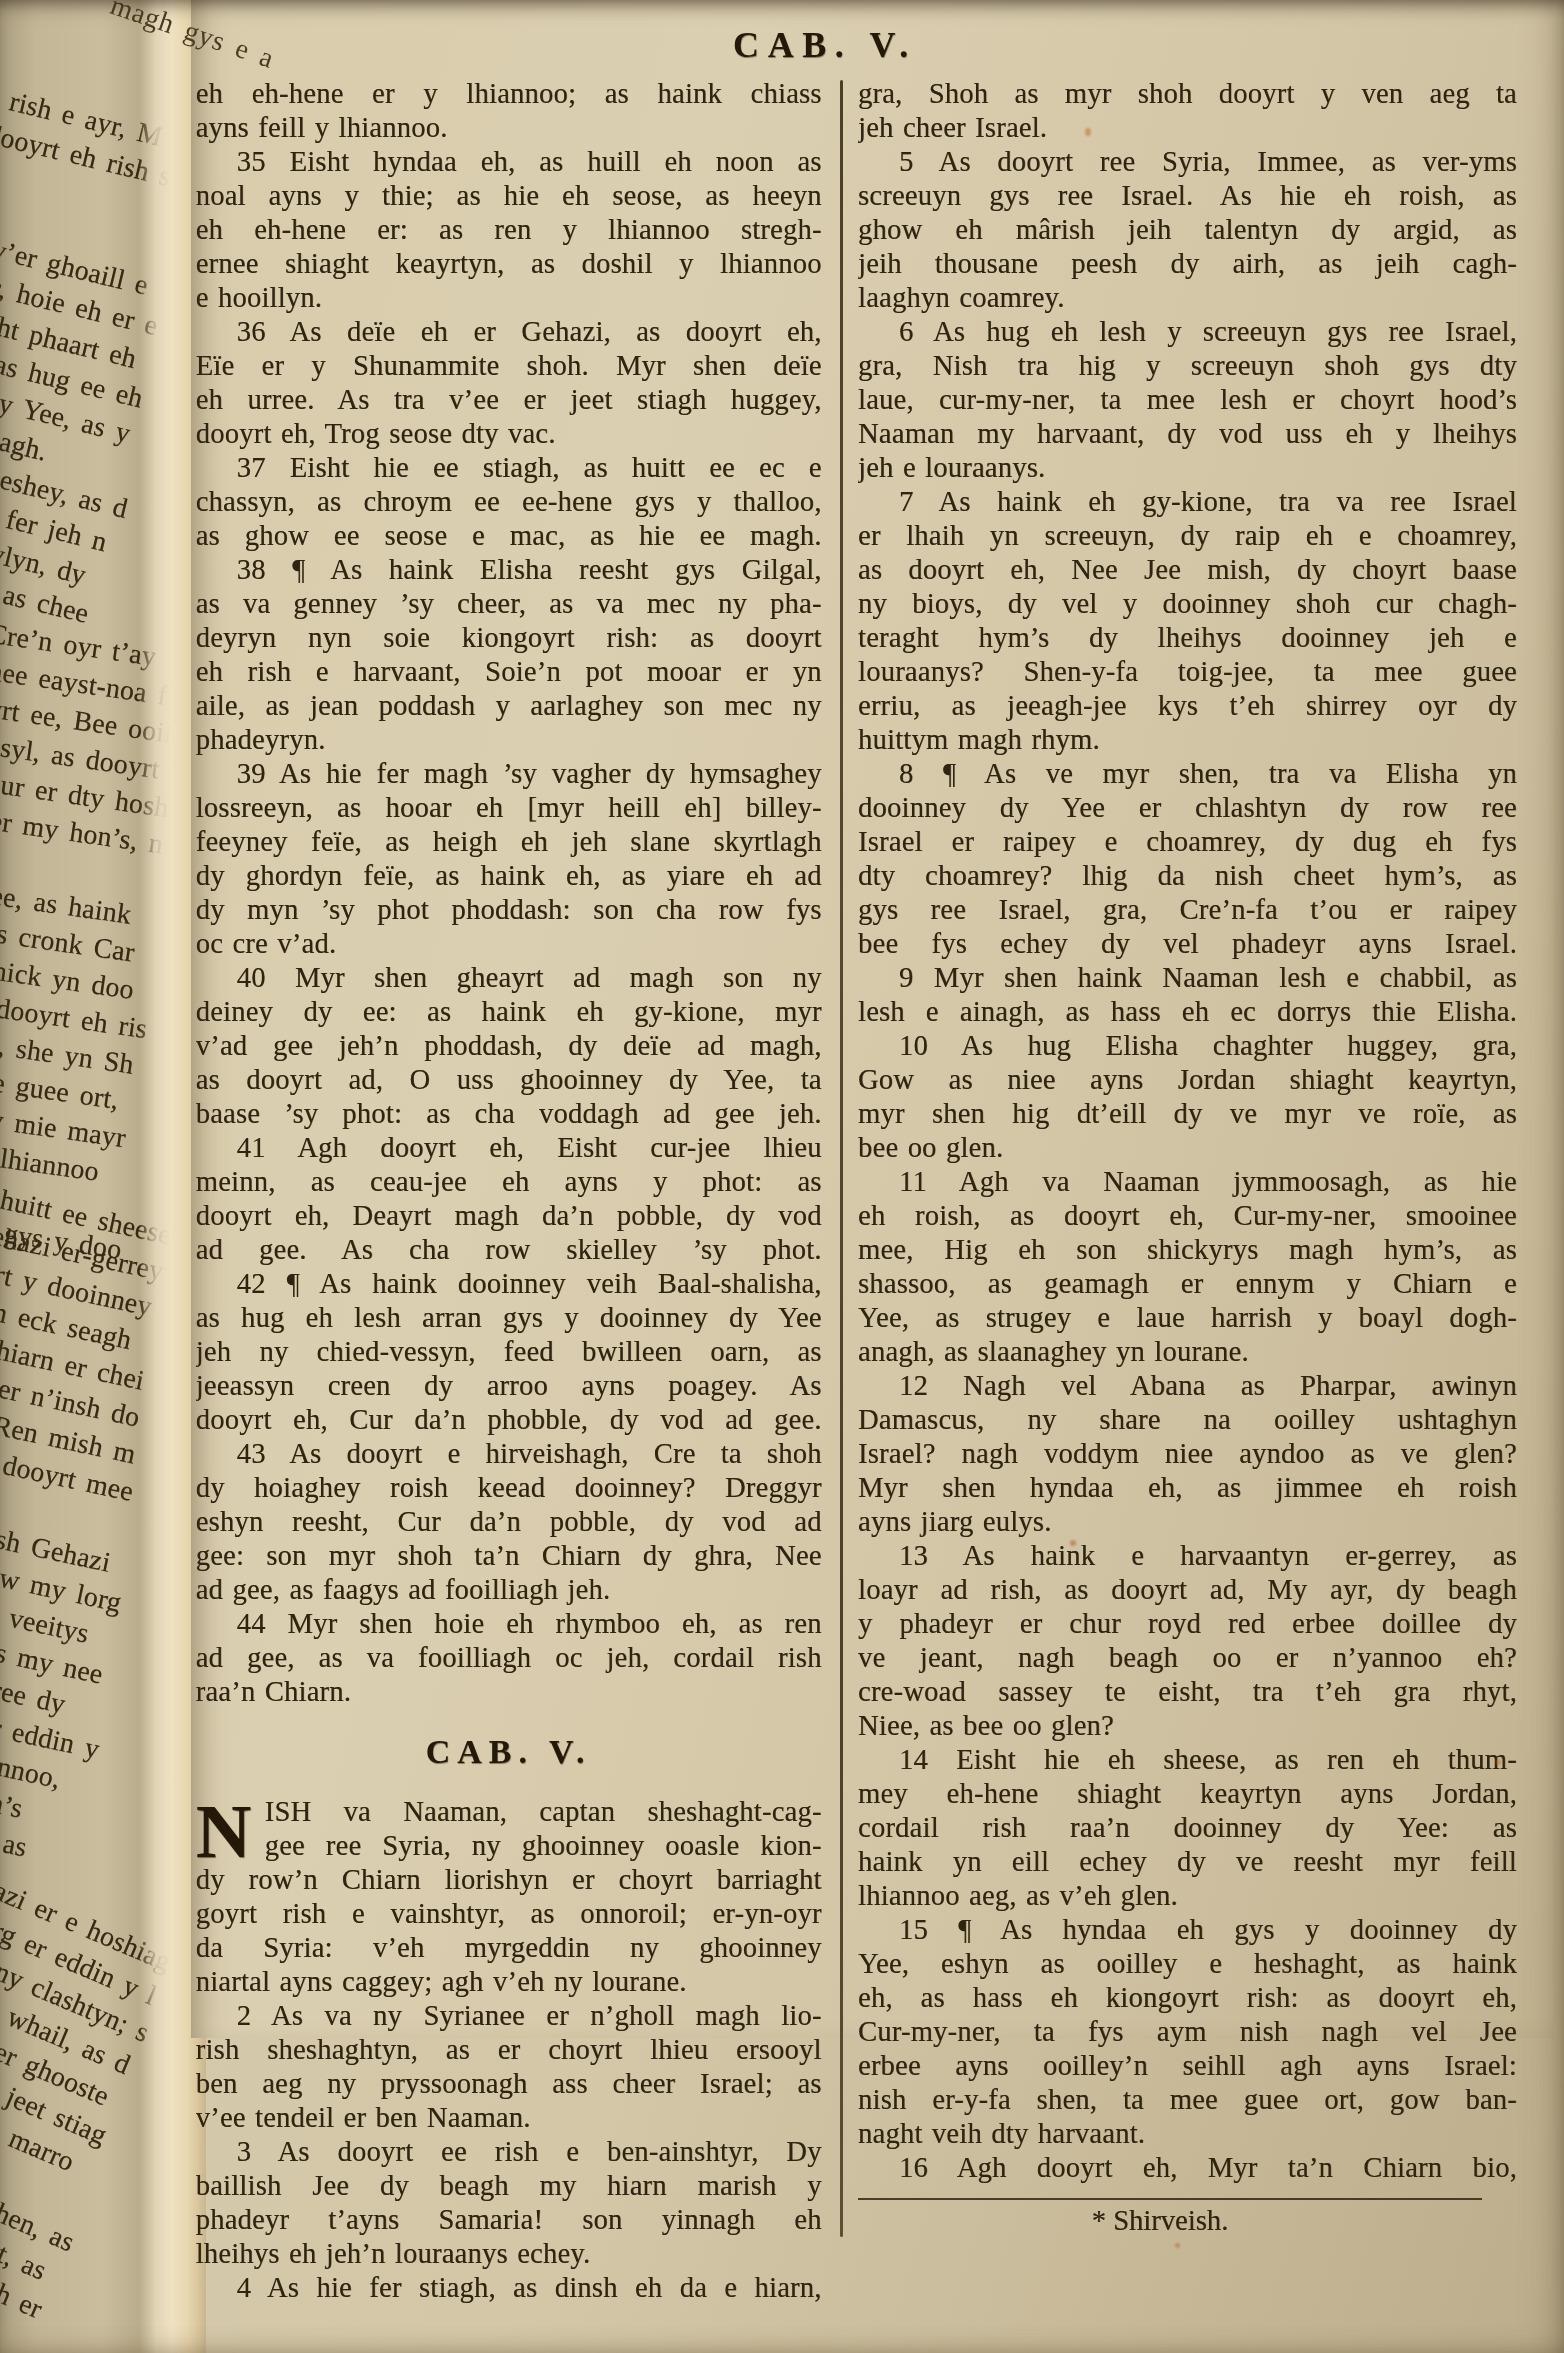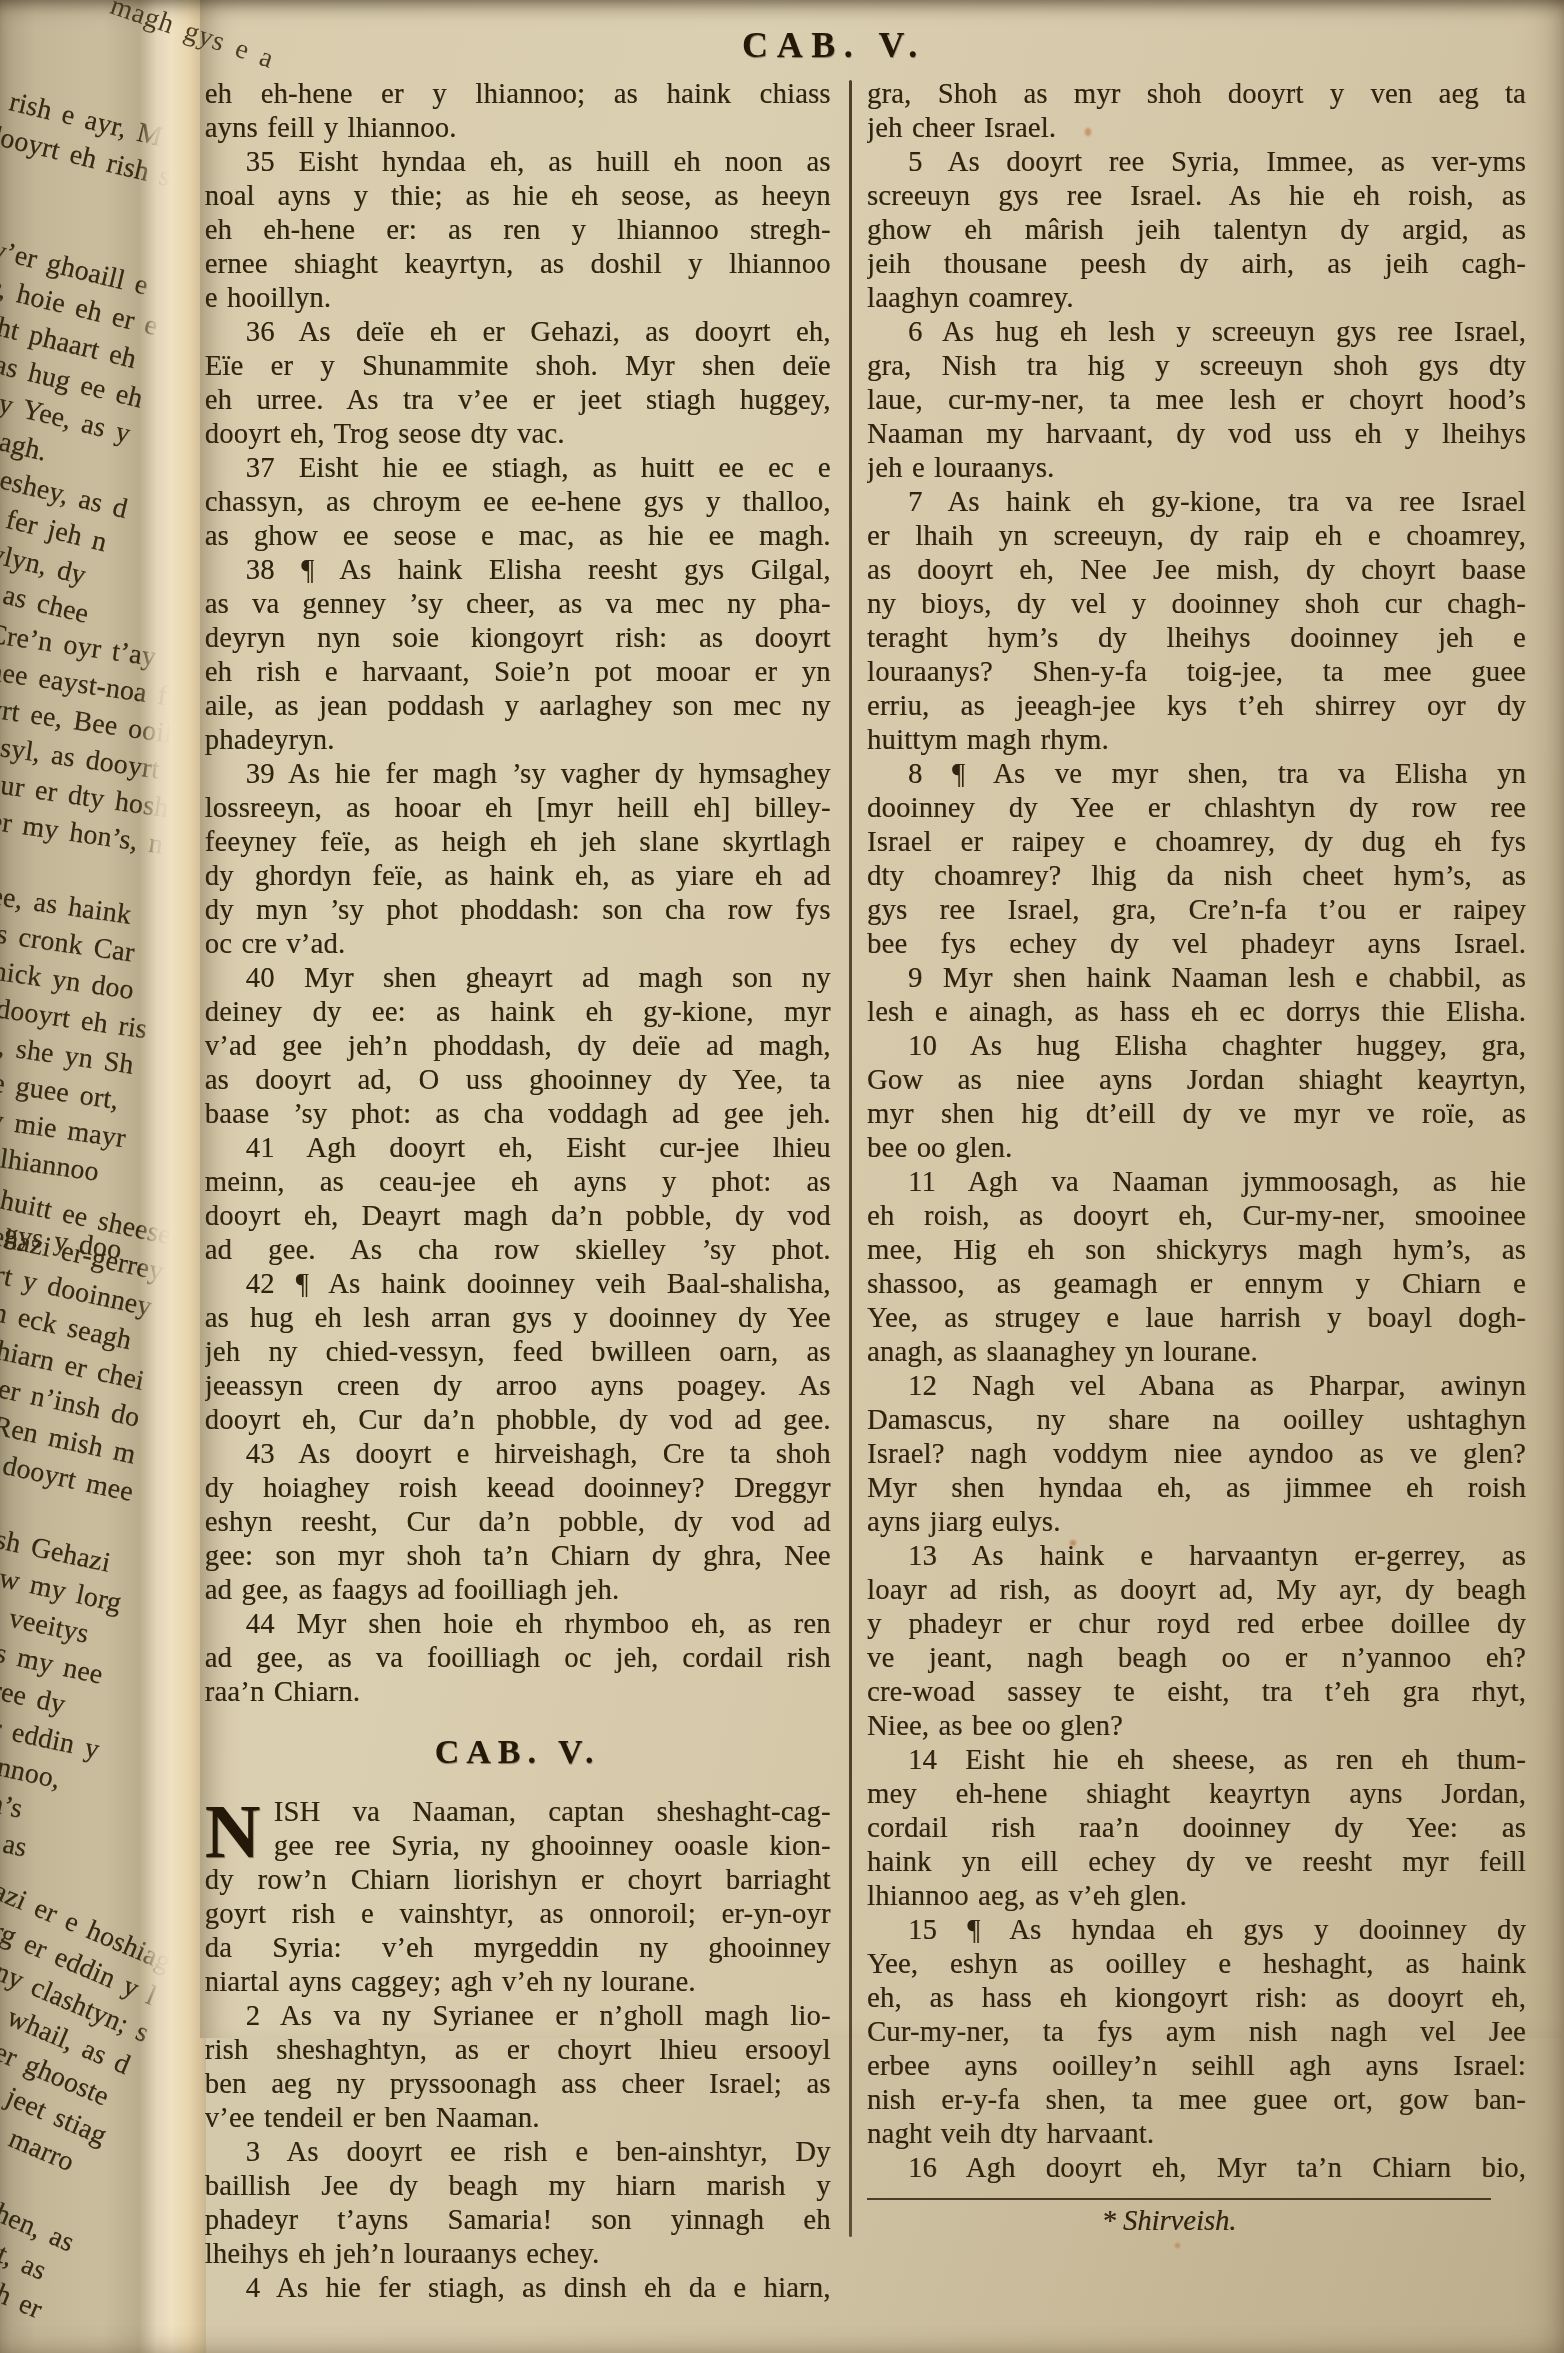--- a/index.html
+++ b/index.html
@@ -33,21 +33,21 @@
     position:absolute;left:117px;top:-11px;z-index:4;transform:rotate(19deg);transform-origin:left top;
     font-size:28px;color:#4a3d24;white-space:nowrap;letter-spacing:0.8px;word-spacing:4.7px;
   }
   
   .gap{
     position:absolute;left:139px;top:0;width:67px;height:2354px;z-index:2;pointer-events:none;
     background:linear-gradient(90deg,rgba(236,223,194,0) 0%,rgba(238,225,196,.82) 26%,#efe1c2 48%,#e8d6ae 72%,#d9c69e 88%,#c9b690 100%);
   }
   
   .page{
-    position:absolute;left:200px;top:0;width:1363px;height:2038px;z-index:3;
+    position:absolute;left:191px;top:0;width:1363px;height:2038px;z-index:3;
     background:linear-gradient(104deg,#d8ccad 0%,#dbcfb1 30%,#d3c6a7 62%,#c8ba99 88%,#c0b28f 100%);
     box-shadow:inset 23.5px 0 31px -19px rgba(98,80,50,.55);
   }
   .run-head{
     position:absolute;top:23.5px;left:0;width:1268px;text-align:center;
     font-size:36px;font-weight:700;letter-spacing:8.6px;color:#241808;
     text-shadow:0.5px 0.6px 0.8px rgba(30,18,6,.45);
   }
   .col{position:absolute;top:77px;}
   .col-left{left:4.7px;width:626px;}
@@ -71,21 +71,20 @@
   }
   .para.dc .line.di{padding-left:69px;}
   .dropcap{
     position:absolute;left:0;top:3.1px;font-size:77px;line-height:66px;font-weight:700;
     color:#241808;text-shadow:0.8px 0.8px 0.9px rgba(30,18,6,.5);
   }
   .fnrule{margin-top:12.5px;width:624px;border-top:2.3px solid rgba(50,36,16,.85);}
   .fnline{
     height:41px;line-height:41px;font-size:28.6px;text-align:center;padding-right:55px;
     text-shadow:0.4px 0.4px 0.6px rgba(42,30,12,.5);
-    font-style:italic;
   }
   .stain{position:absolute;border-radius:50%;pointer-events:none;z-index:8;}
   .s1{left:1085px;top:128px;width:6.3px;height:7.8px;background:#c4672f;opacity:.55;filter:blur(0.8px);}
   .s2{left:1070px;top:1540px;width:5.5px;height:5.5px;background:#b3541f;opacity:.5;filter:blur(0.8px);}
   .s3{left:1175px;top:2243px;width:4.7px;height:4.7px;background:#b3541f;opacity:.45;filter:blur(0.8px);}
   .s4{left:1496px;top:1759px;width:4.7px;height:6.3px;background:#c06a30;opacity:.5;filter:blur(0.8px);}
 </style>
 </head>
 <body>
 

